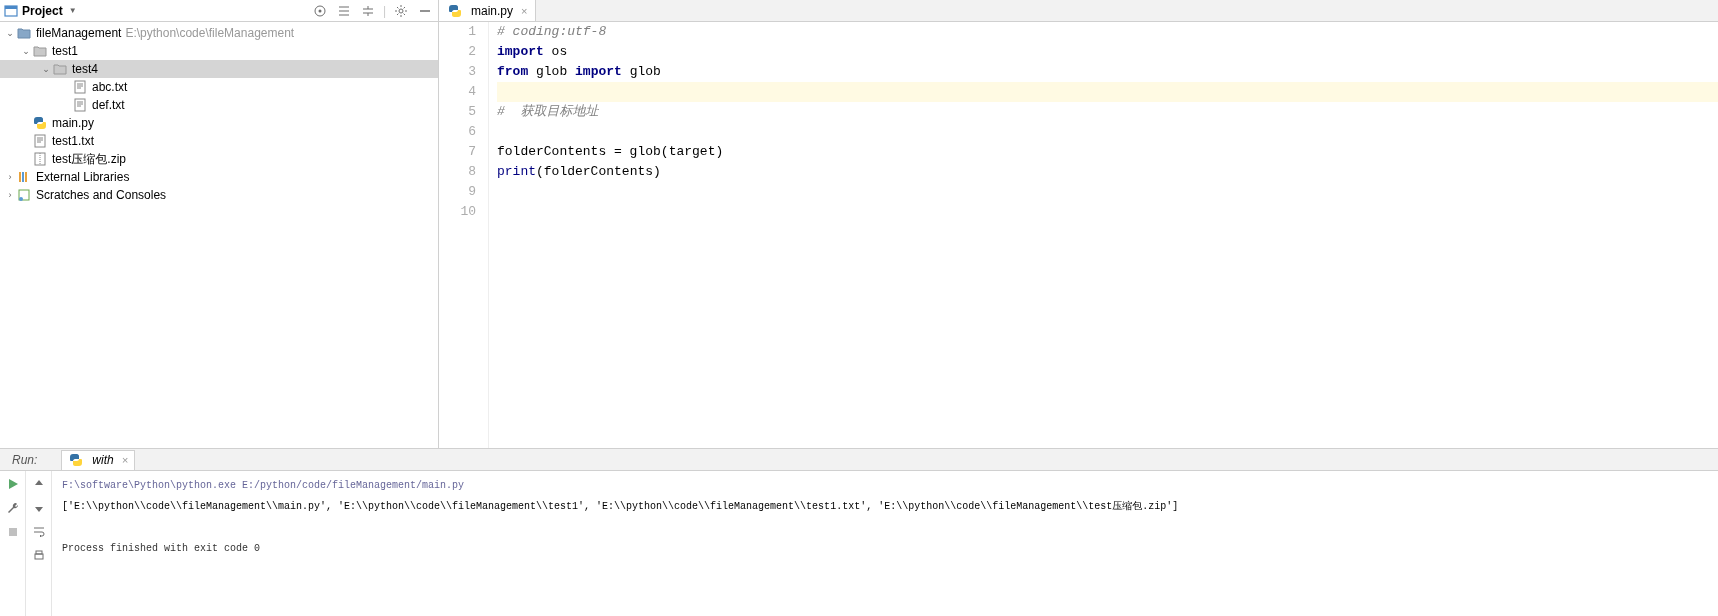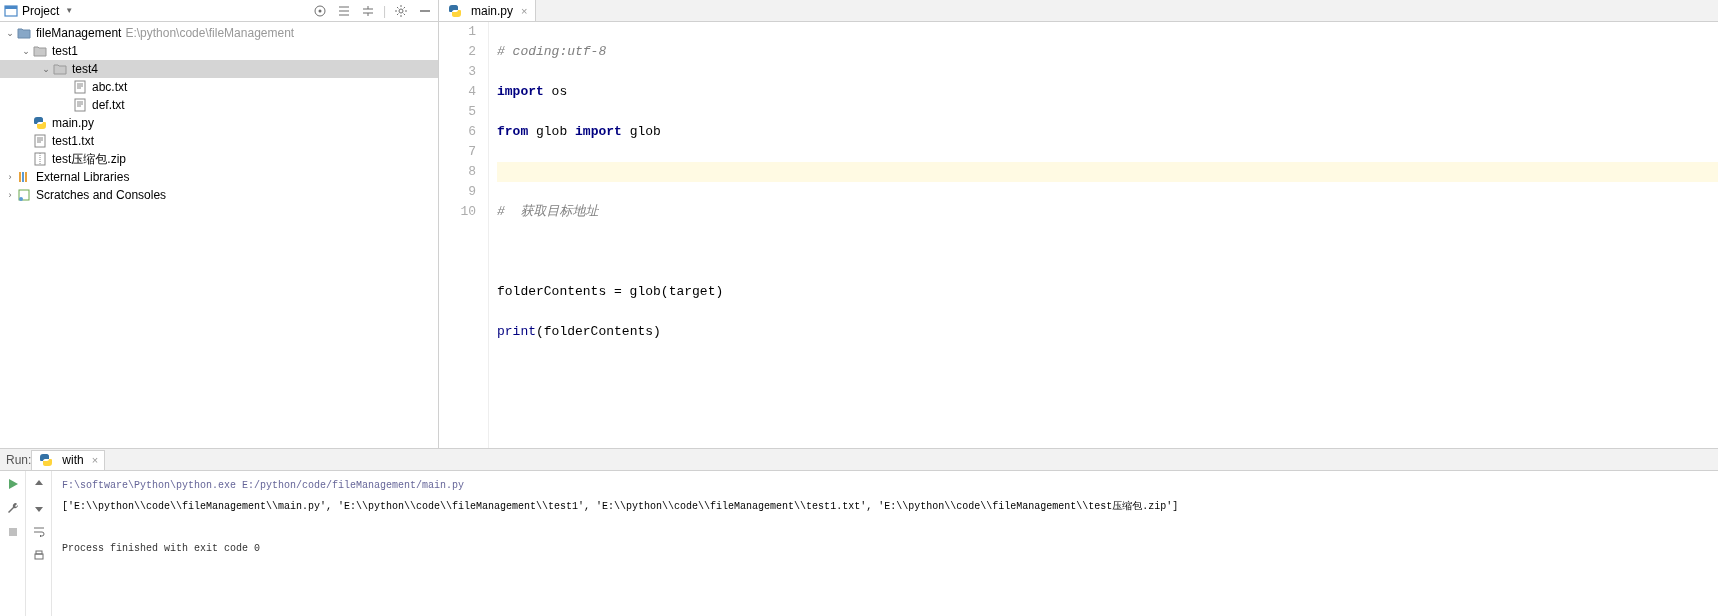--- a/index.html
+++ b/index.html
@@ -3,21 +3,21 @@
 <meta charset="utf-8">
 <style>
 * { margin: 0; padding: 0; box-sizing: border-box; }
 body { font-family: "Segoe UI", Arial, sans-serif; font-size: 12px; background: #fff; color: #000; overflow: hidden; width: 1718px; height: 616px; display: flex; flex-direction: column; }
 .top-area { display: flex; height: 448px; }
 .sidebar { width: 439px; border-right: 1px solid #d0d0d0; display: flex; flex-direction: column; background: #fff; }
 .sidebar-header { display: flex; align-items: center; height: 22px; border-bottom: 1px solid #d0d0d0; padding: 0 4px; justify-content: space-between; }
 .sidebar-header-left { display: flex; align-items: center; gap: 4px; }
 .proj-icon { width: 14px; height: 14px; display: inline-flex; align-items: center; justify-content: center; }
 .proj-icon svg { width: 14px; height: 14px; }
-.sidebar-title { font-weight: normal; }
+.sidebar-title { font-weight: bold; }
 .dropdown-arrow { font-size: 8px; color: #666; margin-left: 2px; }
 .sidebar-header-right { display: flex; align-items: center; gap: 6px; }
 .toolbar-btn { width: 18px; height: 18px; display: inline-flex; align-items: center; justify-content: center; cursor: pointer; color: #6e6e6e; }
 .toolbar-btn svg { width: 14px; height: 14px; }
 .tree { flex: 1; overflow: auto; padding-top: 2px; }
 .tree-row { display: flex; align-items: center; height: 18px; padding-left: 4px; cursor: pointer; white-space: nowrap; }
 .tree-row.selected { background: #d5d5d5; }
 .tree-arrow { width: 12px; display: inline-flex; align-items: center; justify-content: center; font-size: 9px; color: #666; }
 .tree-icon { width: 16px; height: 16px; display: inline-flex; align-items: center; justify-content: center; margin-right: 4px; }
 .tree-icon svg { width: 14px; height: 14px; }
@@ -28,28 +28,28 @@
 .indent-2 { padding-left: 40px; }
 .indent-3 { padding-left: 60px; }
 .editor-area { flex: 1; display: flex; flex-direction: column; background: #fff; }
 .tab-bar { height: 22px; display: flex; align-items: stretch; border-bottom: 1px solid #d0d0d0; background: #f2f2f2; }
 .tab { display: flex; align-items: center; padding: 0 8px; background: #fff; border-right: 1px solid #d0d0d0; gap: 4px; cursor: pointer; }
 .tab-close { color: #999; font-size: 11px; cursor: pointer; margin-left: 4px; }
 .editor-body { flex: 1; display: flex; font-family: "Consolas","Courier New",monospace; font-size: 13px; line-height: 20px; overflow: auto; }
 .gutter { width: 50px; text-align: right; color: #adadad; padding-right: 12px; background: #fff; border-right: 1px solid #eee; user-select: none; }
 .gutter div { height: 20px; }
 .code-lines { flex: 1; padding-left: 8px; }
-.code-lines div { height: 20px; white-space: pre; margin-top: 20px; }
+.code-lines div { height: 20px; white-space: pre; }
 .code-lines div.cursor-line { background: #fffae3; }
 .tok-comment { color: #808080; font-style: italic; }
 .tok-keyword { color: #000080; font-weight: bold; }
 .tok-builtin { color: #000080; }
 .tok-string { color: #008000; font-weight: bold; }
 .run-panel { border-top: 1px solid #d0d0d0; display: flex; flex-direction: column; flex: 1; }
-.run-header { height: 22px; display: flex; align-items: center; background: #f2f2f2; border-bottom: 1px solid #d0d0d0; padding-left: 6px; gap: 0; }
+.run-header { height: 22px; display: flex; align-items: center; background: #f2f2f2; border-bottom: 1px solid #d0d0d0; padding-left: 12px; gap: 24px; font-style: italic; }
 .run-header-label { color: #555; }
 .run-tab { display: flex; align-items: center; background: #fff; border: 1px solid #d0d0d0; border-bottom: none; padding: 1px 6px; gap: 4px; height: 20px; }
 .run-body { flex: 1; display: flex; }
 .run-toolbar { width: 26px; border-right: 1px solid #e5e5e5; display: flex; flex-direction: column; align-items: center; padding-top: 4px; gap: 6px; }
 .run-toolbar .toolbar-btn { color: #6e6e6e; }
 .run-toolbar2 { width: 26px; border-right: 1px solid #e5e5e5; display: flex; flex-direction: column; align-items: center; padding-top: 4px; gap: 6px; }
 .console { flex: 1; font-family: "Consolas","Courier New",monospace; font-size: 10px; line-height: 21px; padding: 4px 10px; white-space: pre; overflow: auto; color: #000; }
 .console .cmd { color: #666699; }
 .console .exit { color: #333; }
 .py-icon svg, .file-icon svg, .folder-icon svg { width: 14px; height: 14px; }

